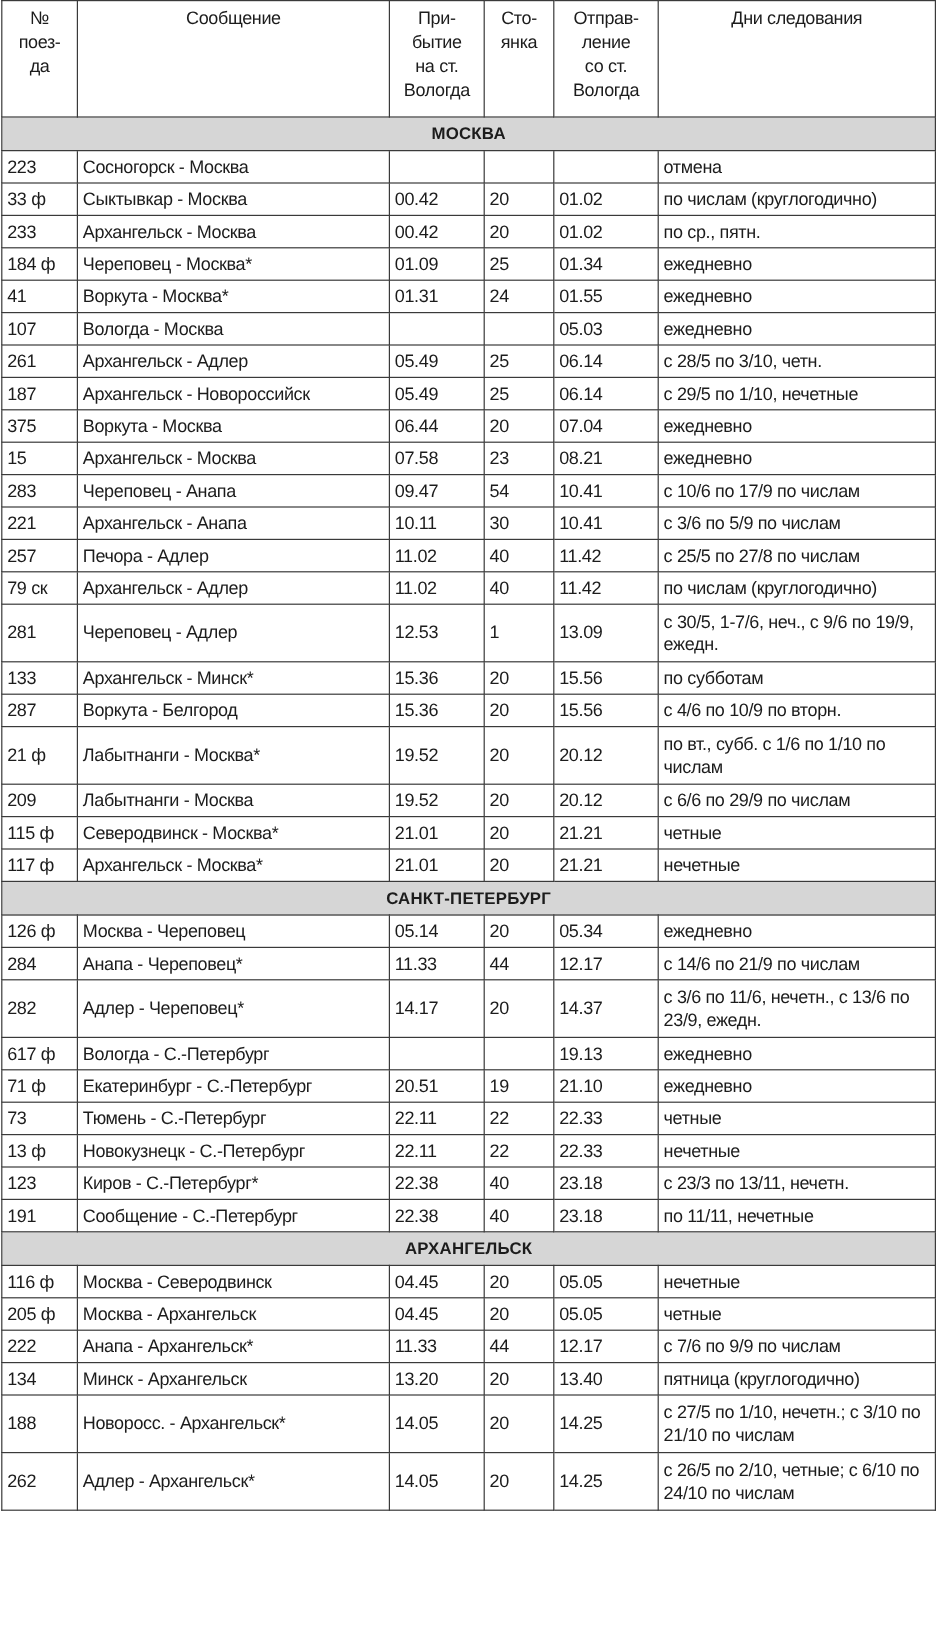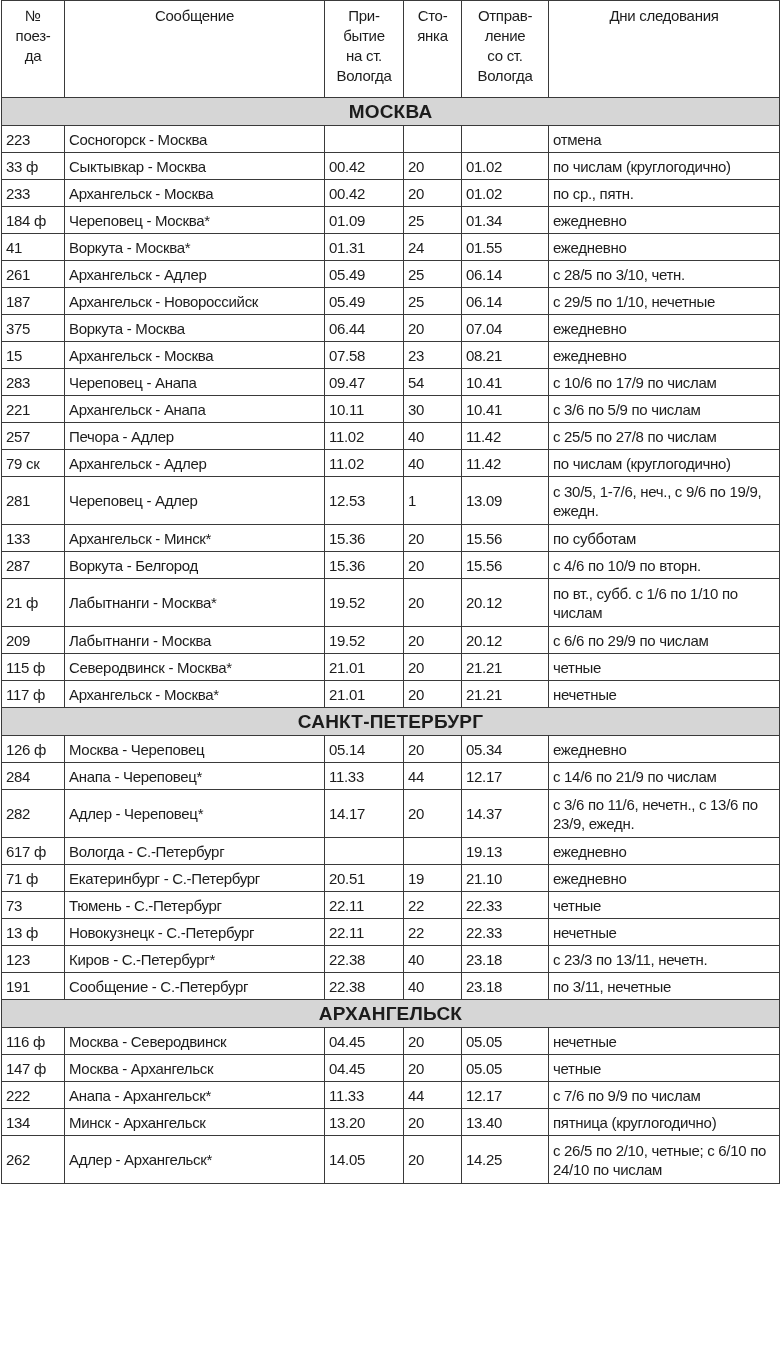--- a/index.html
+++ b/index.html
@@ -29,21 +29,21 @@
     line-height: 20px;
     font-size: 15px;
   }
   tr.hdr { height: 97px; }
   tr.band td {
     background: #d6d6d6;
     text-align: center;
     font-weight: bold;
     height: 27px;
     letter-spacing: 0.2px;
-    font-size: 19px;
+    font-size: 14px;
   }
   tr.r1 td { height: 26px; }
   tr.r2 td { height: 47px; }
   td.days2 { text-align: justify; text-align-last: left; }
   col.c-num  { width: 63px; }
   col.c-msg  { width: 260px; }
   col.c-arr  { width: 79px; }
   col.c-stay { width: 58px; }
   col.c-dep  { width: 87px; }
   col.c-days { width: 231px; }
@@ -129,20 +129,28 @@
       </tr>
       <tr class="r1">
         <td>41</td>
         <td>Воркута - Москва*</td>
         <td>01.31</td>
         <td>24</td>
         <td>01.55</td>
         <td>ежедневно</td>
       </tr>
       <tr class="r1">
+        <td>107</td>
+        <td>Вологда - Москва</td>
+        <td></td>
+        <td></td>
+        <td>05.03</td>
+        <td>ежедневно</td>
+      </tr>
+      <tr class="r1">
         <td>261</td>
         <td>Архангельск - Адлер</td>
         <td>05.49</td>
         <td>25</td>
         <td>06.14</td>
         <td>с 28/5 по 3/10, четн.</td>
       </tr>
       <tr class="r1">
         <td>187</td>
         <td>Архангельск  -  Новороссийск</td>
@@ -321,35 +329,35 @@
         <td>40</td>
         <td>23.18</td>
         <td>с 23/3 по 13/11, нечетн.</td>
       </tr>
       <tr class="r1">
         <td>191</td>
         <td>Сообщение - С.-Петербург</td>
         <td>22.38</td>
         <td>40</td>
         <td>23.18</td>
-        <td>по 3/11, нечетные</td>
+        <td>по 11/11, нечетные</td>
       </tr>
       <tr class="band">
         <td colspan="6">АРХАНГЕЛЬСК</td>
       </tr>
       <tr class="r1">
         <td>116 ф</td>
         <td>Москва - Северодвинск</td>
         <td>04.45</td>
         <td>20</td>
         <td>05.05</td>
         <td>нечетные</td>
       </tr>
       <tr class="r1">
-        <td>147 ф</td>
+        <td>205 ф</td>
         <td>Москва - Архангельск</td>
         <td>04.45</td>
         <td>20</td>
         <td>05.05</td>
         <td>четные</td>
       </tr>
       <tr class="r1">
         <td>222</td>
         <td>Анапа - Архангельск*</td>
         <td>11.33</td>
@@ -359,20 +367,28 @@
       </tr>
       <tr class="r1">
         <td>134</td>
         <td>Минск - Архангельск</td>
         <td>13.20</td>
         <td>20</td>
         <td>13.40</td>
         <td>пятница (круглогодично)</td>
       </tr>
       <tr class="r2">
+        <td>188</td>
+        <td>Новоросс. - Архангельск*</td>
+        <td>14.05</td>
+        <td>20</td>
+        <td>14.25</td>
+        <td class="days2">с 27/5 по 1/10, нечетн.; с 3/10 по 21/10 по числам</td>
+      </tr>
+      <tr class="r2">
         <td>262</td>
         <td>Адлер - Архангельск*</td>
         <td>14.05</td>
         <td>20</td>
         <td>14.25</td>
         <td class="days2">с 26/5 по 2/10, четные; с 6/10 по 24/10 по числам</td>
       </tr>
     </tbody>
 </table>
 

